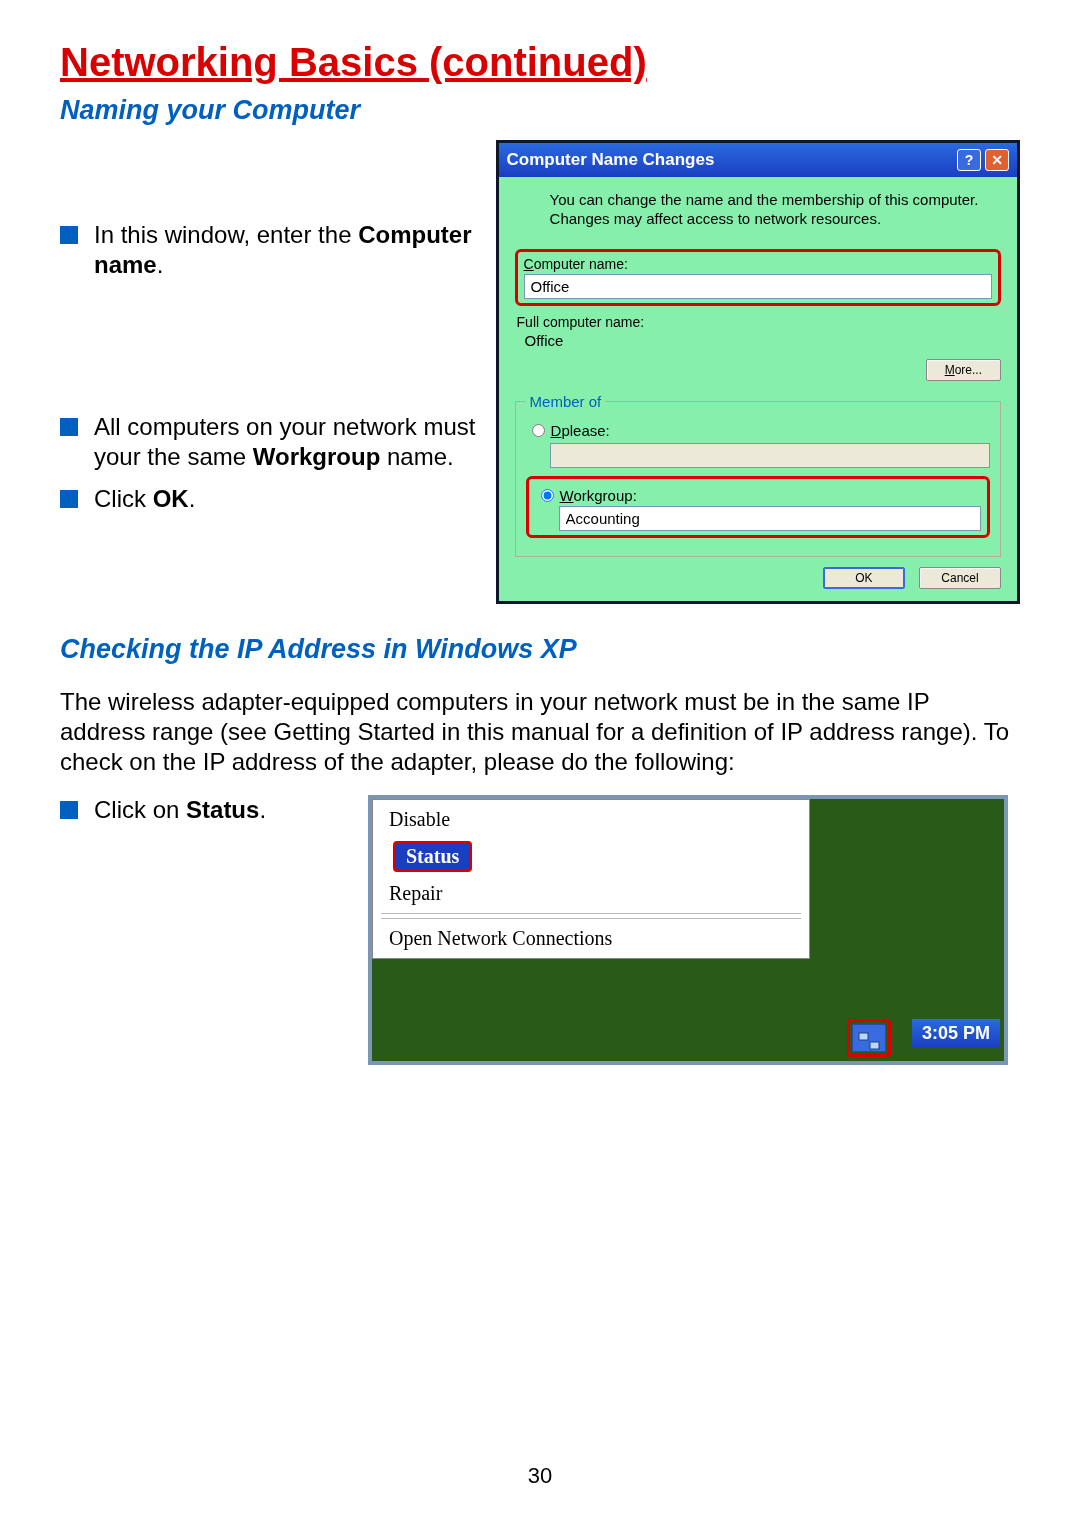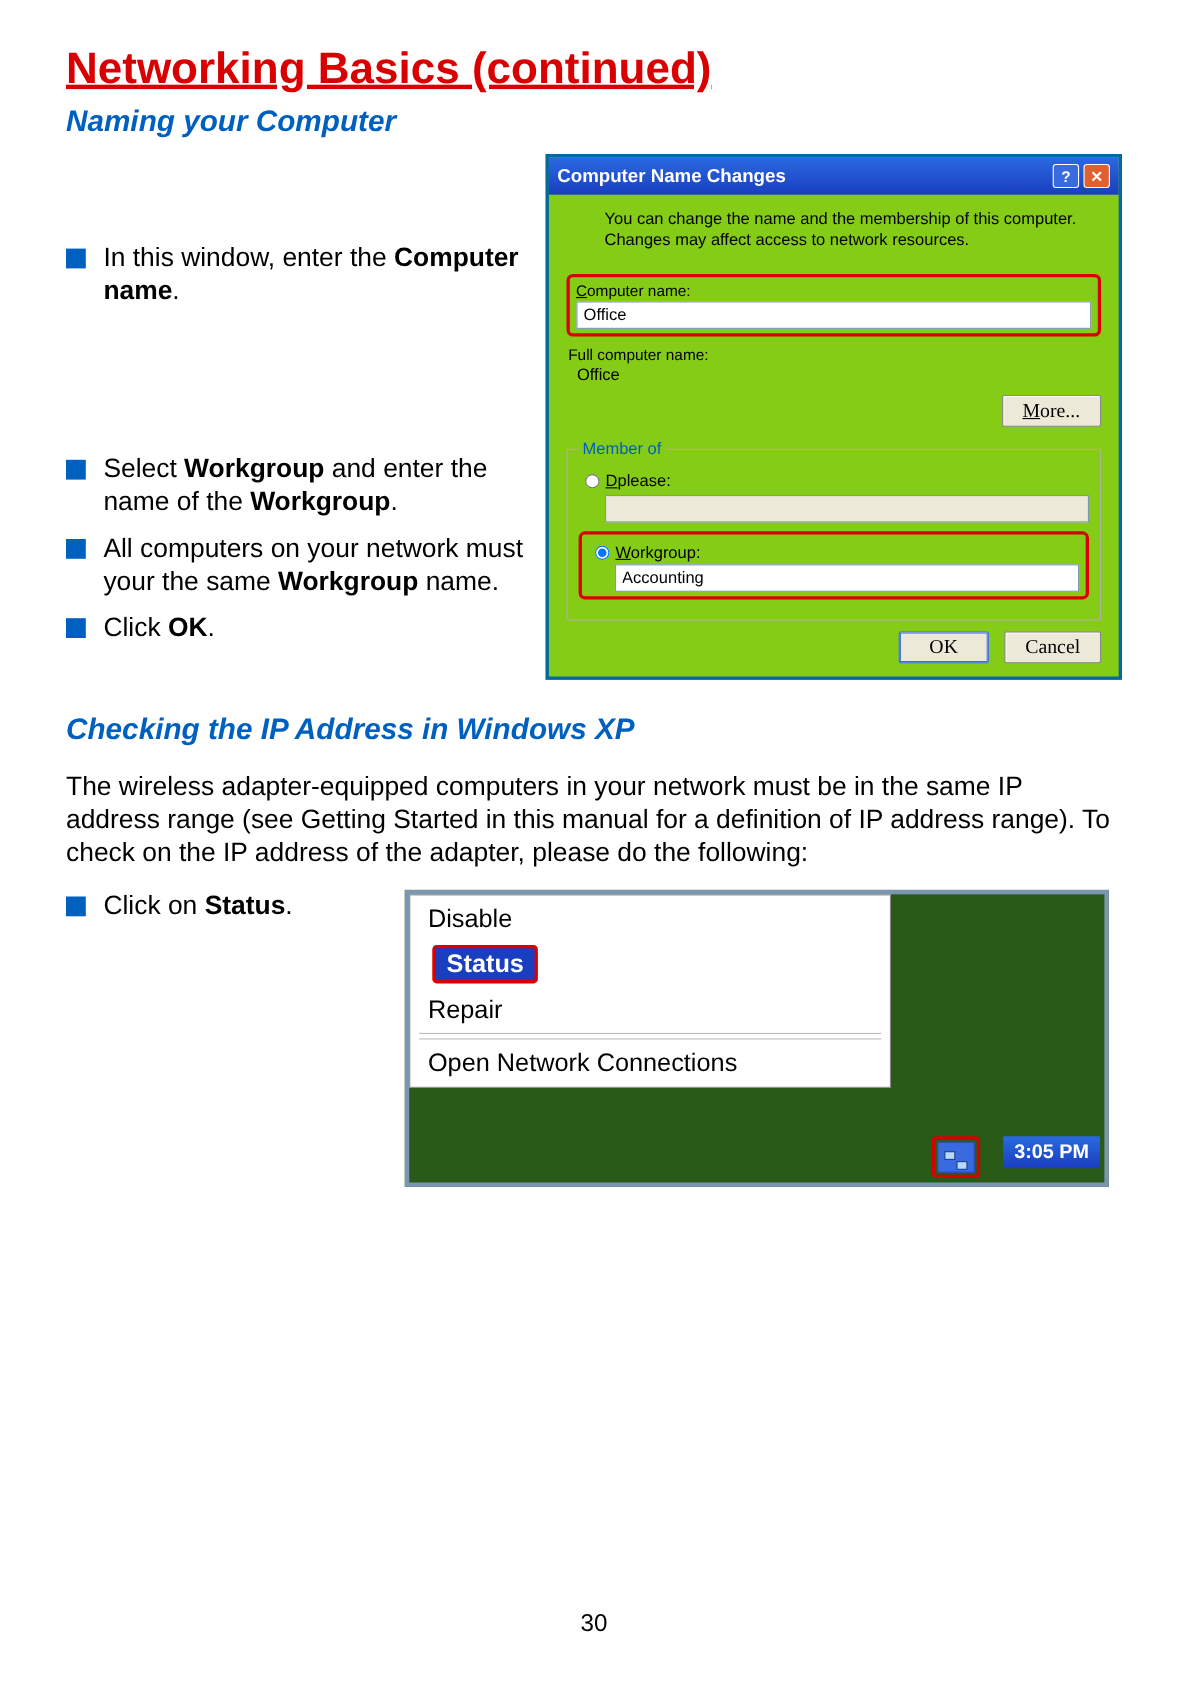--- a/index.html
+++ b/index.html
@@ -46,24 +46,24 @@
     left: 0;
     top: 6px;
     width: 18px;
     height: 18px;
     background: #0060c0;
   }
   .spacer { height: 120px; }
   
   .dialog {
     width: 530px;
-    border: 3px solid #0369a1;
+    border: 3px solid #0f172a;
     font-family: Tahoma, sans-serif;
     font-size: 15px;
-    background: #84cc16;
+    background: #86efac;
   }
   .dialog-title {
     background: linear-gradient(#2a6ae0, #1a3ec0);
     color: #fff;
     font-weight: bold;
     padding: 6px 8px;
     display: flex;
     align-items: center;
     font-size: 17px;
   }
@@ -101,22 +101,22 @@
     font-size: 15px;
     background: #fff;
   }
   .full-name { margin: 6px 0 2px 2px; }
   .full-val { margin-left: 10px; margin-bottom: 10px; }
   .more-row { text-align: right; margin-bottom: 12px; }
   .btn {
     border: 1px solid #888;
     background: #ece9d8;
     padding: 3px 18px;
-    font-family: Liberation Serif, serif;
-    font-size: 18px;
+    font-family: Liberation Sans, sans-serif;
+    font-size: 12px;
     border-radius: 2px;
     box-shadow: 1px 1px 0 #fff inset;
   }
   fieldset {
     border: 1px solid #b0b0a0;
     padding: 8px 10px 10px 10px;
     margin-bottom: 10px;
   }
   fieldset legend { color: #0060c0; padding: 0 4px; font-size: 15px; }
   .radio-row { display: flex; align-items: center; gap: 6px; margin: 4px 0 2px 6px; }
@@ -141,22 +141,22 @@
     background: #2a5a18;
     position: relative;
     height: 270px;
   }
   .context-menu {
     position: absolute;
     left: 0; top: 0;
     width: 438px;
     background: #fff;
     border: 1px solid #888;
-    font-family: Liberation Sans, sans-serif;
-    font-size: 23px;
+    font-family: Liberation Serif, serif;
+    font-size: 20px;
     padding: 4px 2px;
   }
   .menu-item {
     padding: 4px 14px;
   }
   .menu-item.status-hl {
     margin: 2px 4px;
   }
   .status-inner {
     display: inline-block;
@@ -217,23 +217,20 @@
 
 <div class="top-section">
   <div class="left-col">
     <ul class="bullet-list">
       <li>
         <span>In this window, enter the </span><b>Computer name</b><span>.</span>
       </li>
     </ul>
     <div class="spacer"></div>
     <ul class="bullet-list">
-      <li>
-        <span>Select </span><b>Workgroup</b><span> and enter the name of the </span><b>Workgroup</b><span>.</span>
-      </li>
       <li>
         <span>All computers on your network must your the same </span><b>Workgroup</b><span> name.</span>
       </li>
       <li>
         <span>Click </span><b>OK</b><span>.</span>
       </li>
     </ul>
   </div>
 
   <div class="dialog">

